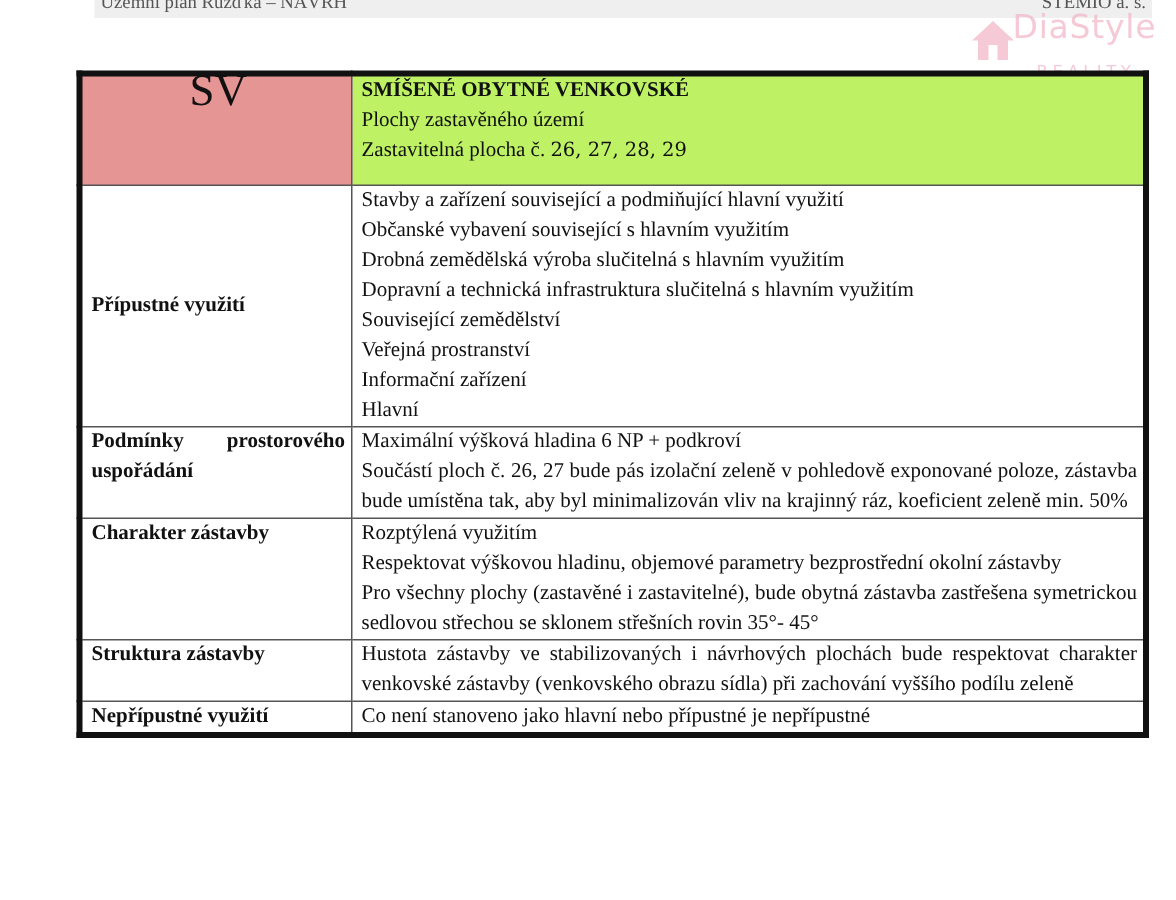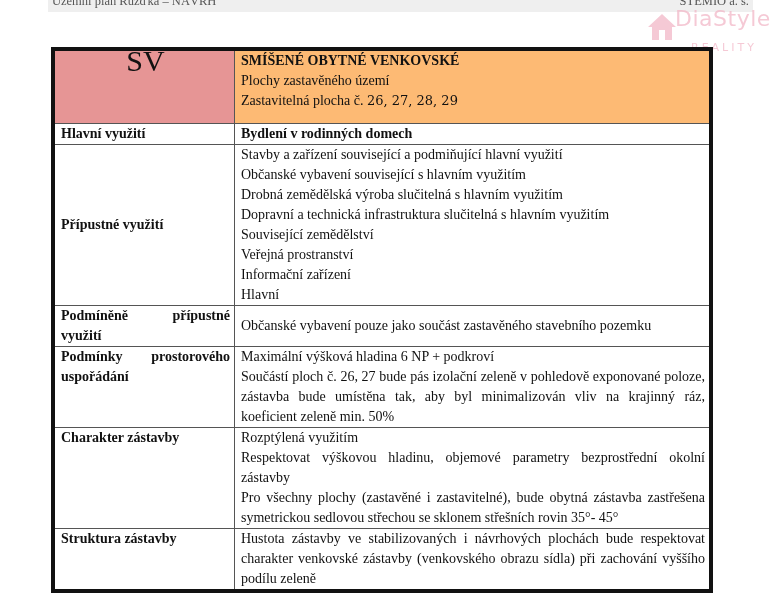--- a/index.html
+++ b/index.html
@@ -3,21 +3,21 @@
 <meta charset="utf-8">
 <style>
   html, body { margin: 0; padding: 0; }
   body {
     width: 784px; height: 600px; overflow: hidden;
     background: #ffffff; position: relative;
     font-family: "Liberation Serif", "DejaVu Serif", serif;
     color: #111;
   }
   .page-header {
-    position: absolute; left: 48px; top: 0; width: 705px; height: 12px;
+    position: absolute; left: 63px; top: 0; width: 705px; height: 12px;
     background: #efefef;
   }
   .page-header .left {
     position: absolute; left: 4px; top: -6px;
     font-size: 12.5px; color: #555;
   }
   .page-header .right {
     position: absolute; right: 4px; top: -6px;
     font-size: 12.5px; color: #555;
   }
@@ -32,37 +32,37 @@
   }
   .watermark .wm-sub {
     position: absolute; left: 46px; top: 19px;
     font-family: "DejaVu Sans", sans-serif; font-size: 11px; color: #f2b8c8;
     letter-spacing: 3px;
     margin-top: 12px;
   }
   .watermark .wm-house { position: absolute; left: 2px; top: 3px; }
 
   table.reg {
-    position: absolute; left: 51px; top: 47px; width: 662px;
+    position: absolute; left: 51px; top: 47px; width: 715px;
     border-collapse: collapse;
     border-left: 4px solid #111; border-top: 4px solid #111;
     border-right: 4px solid #111; border-bottom: 4px solid #111;
     font-size: 14px; line-height: 20px;
   }
   table.reg td {
     border: 1px solid #555;
     vertical-align: top;
     padding: 0 4px 0 6px;
   }
   td.code {
     background: #e69595;
     text-align: center; vertical-align: middle;
     font-size: 30px; width: 169px; height: 72px;
   }
-  td.head { background: #fdba74; padding-top: 5px; padding-bottom: 3px; }
+  td.head { background: #bef264; padding-top: 5px; padding-bottom: 3px; }
   td.head .title { font-weight: bold; }
   td.head .nums { font-family: "DejaVu Serif", serif; font-size: 13px; }
   td.label { font-weight: bold; width: 169px; }
   td.label.mid { vertical-align: middle; }
   td.label.just { text-align: justify; text-align-last: justify; }
   td.label.just .l2 { text-align-last: left; display: block; }
   td.value { text-align: justify; }
   td.value.mid { vertical-align: middle; }
   td.value div { }
   .bold { font-weight: bold; }
@@ -88,50 +88,35 @@
   <tbody>
       <tr>
     <td class="code">SV</td>
     <td class="head">
       <div class="title">SMÍŠENÉ OBYTNÉ VENKOVSKÉ</div>
       <div>Plochy zastavěného území</div>
       <div><span>Zastavitelná plocha č.</span> <span class="nums">26, 27, 28, 29</span></div>
     </td>
   </tr>
 
-  <tr>
-    <td class="label">Hlavní využití</td>
-    <td class="value bold">
-      <div>Bydlení v rodinných domech</div>
-    </td>
-  </tr>
 
   <tr>
     <td class="label mid">Přípustné využití</td>
     <td class="value">
       <div>Stavby a zařízení související a podmiňující hlavní využití</div>
       <div>Občanské vybavení související s hlavním využitím</div>
       <div>Drobná zemědělská výroba slučitelná s hlavním využitím</div>
       <div>Dopravní a technická infrastruktura slučitelná s hlavním využitím</div>
       <div>Související zemědělství</div>
       <div>Veřejná prostranství</div>
       <div>Informační zařízení</div>
       <div>Hlavní</div>
     </td>
   </tr>
 
-  <tr>
-    <td class="label just">
-      <span>Podmíněně přípustné</span>
-      <span class="l2">využití</span>
-    </td>
-    <td class="value mid">
-      <div>Občanské vybavení pouze jako součást zastavěného stavebního pozemku</div>
-    </td>
-  </tr>
 
   <tr>
     <td class="label just">
       <span>Podmínky prostorového</span>
       <span class="l2">uspořádání</span>
     </td>
     <td class="value">
       <div>Maximální výšková hladina 6 NP + podkroví</div>
       <div>Součástí ploch č. 26, 27 bude pás izolační zeleně v pohledově exponované poloze, zástavba bude umístěna tak, aby byl minimalizován vliv na krajinný ráz, koeficient zeleně min. 50%</div>
     </td>
@@ -146,14 +131,20 @@
     </td>
   </tr>
 
   <tr>
     <td class="label">Struktura zástavby</td>
     <td class="value">
       <div>Hustota zástavby ve stabilizovaných i návrhových plochách bude respektovat charakter venkovské zástavby (venkovského obrazu sídla) při zachování vyššího podílu zeleně</div>
     </td>
   </tr>
 
+  <tr>
+    <td class="label">Nepřípustné využití</td>
+    <td class="value">
+      <div>Co není stanoveno jako hlavní nebo přípustné je nepřípustné</div>
+    </td>
+  </tr>
 </tbody>
   </table>
 
 </body></html>

